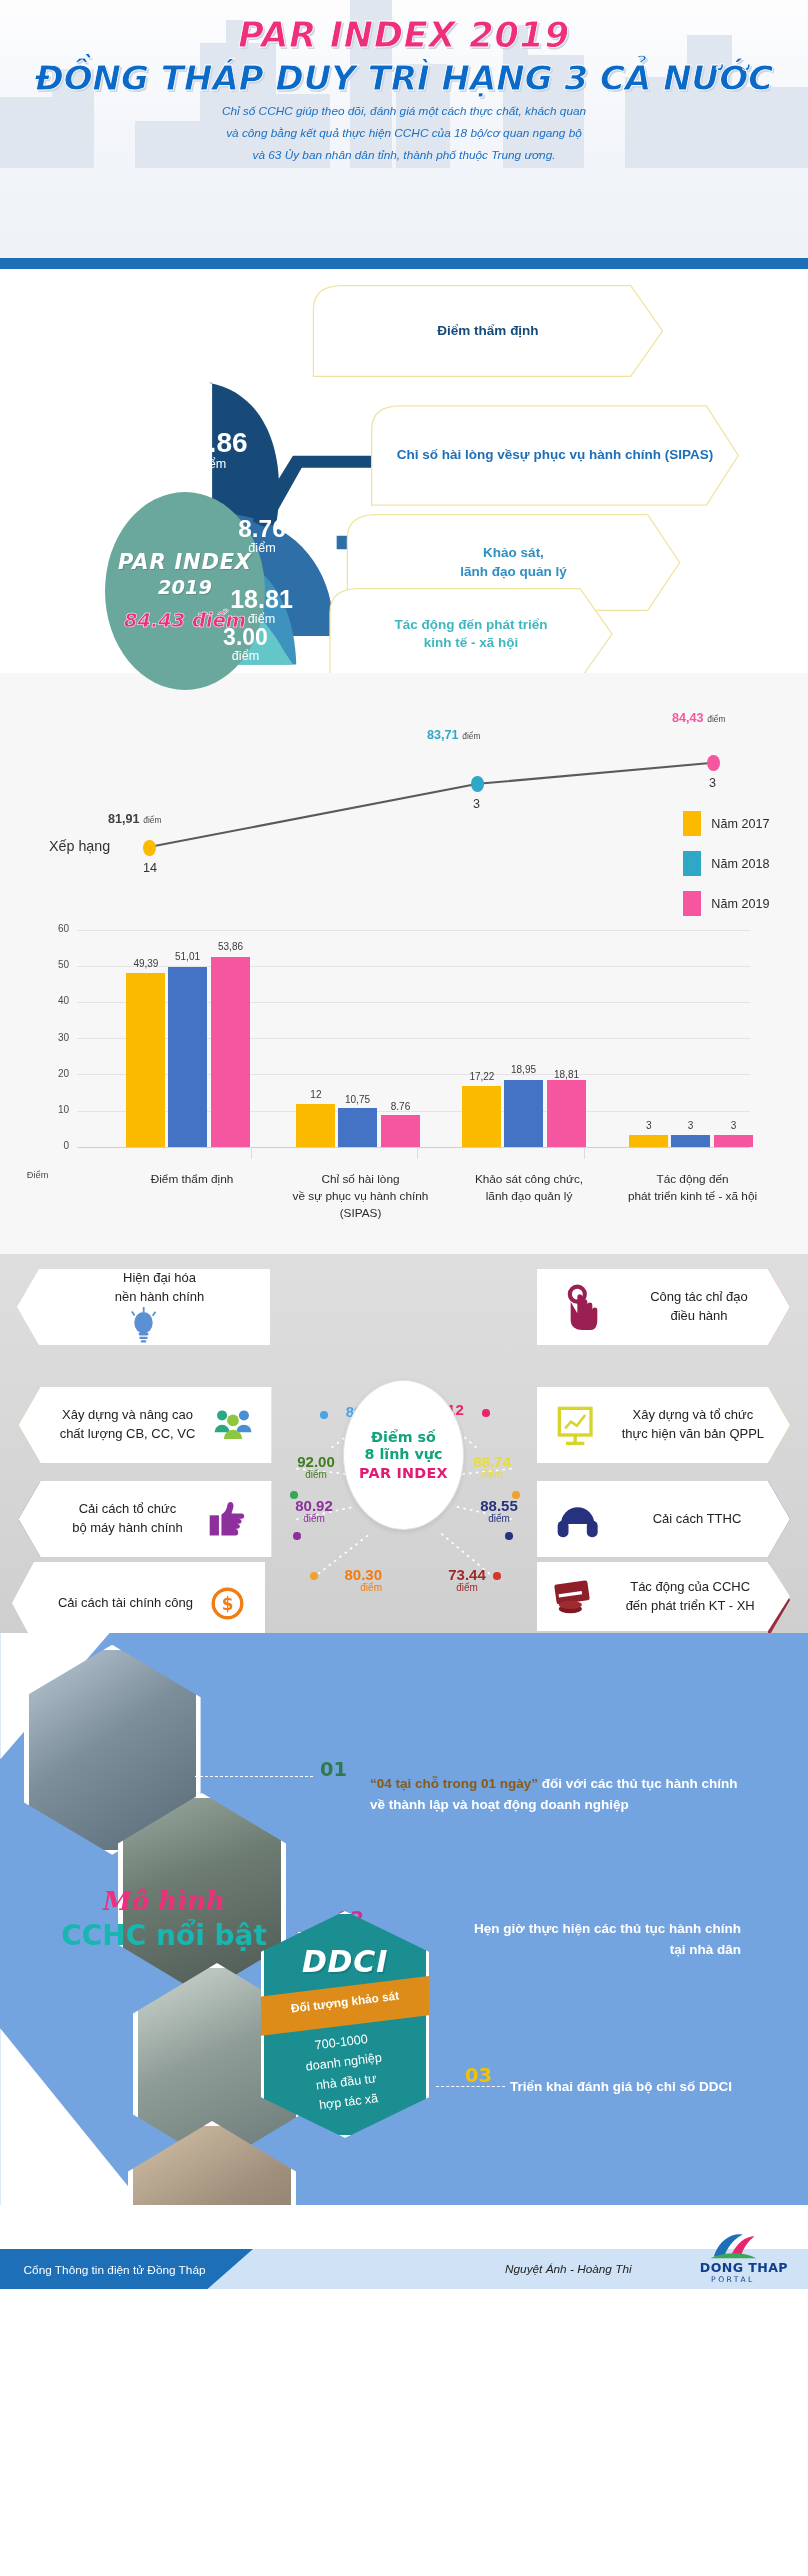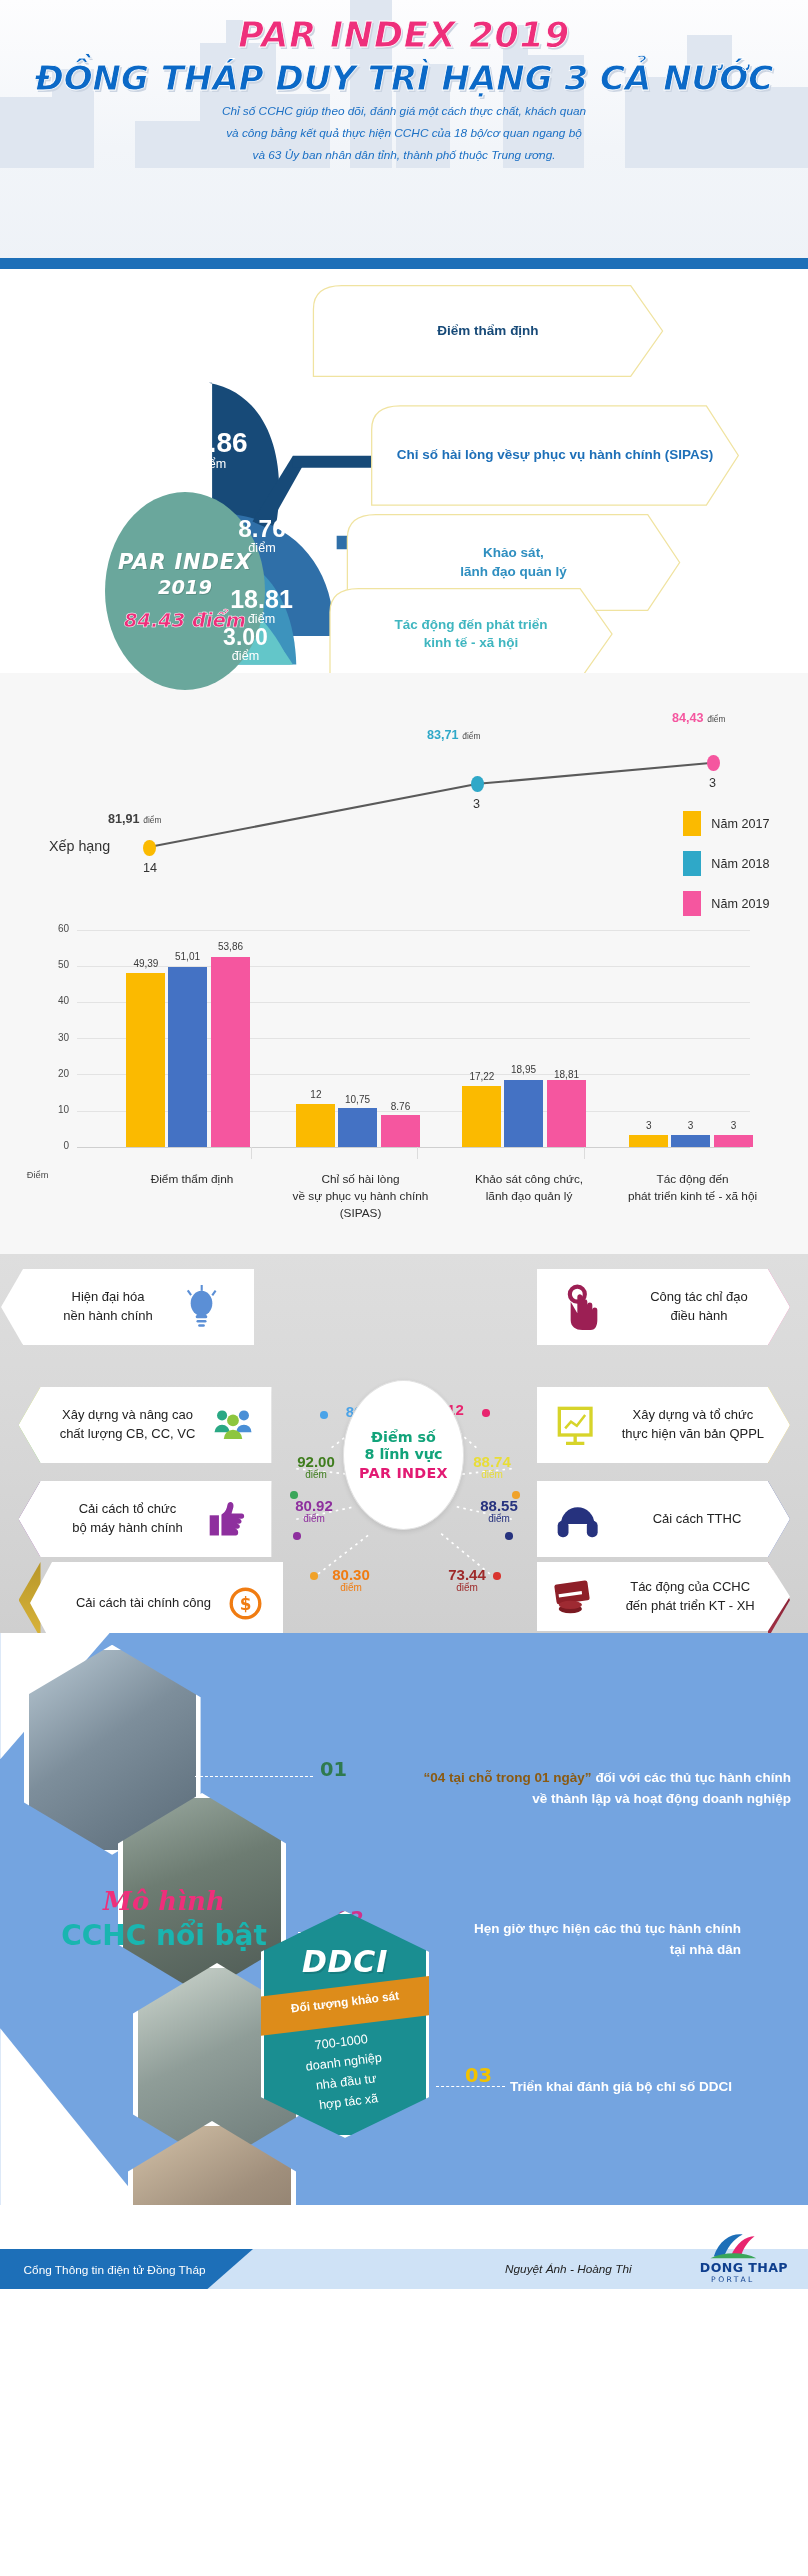--- a/index.html
+++ b/index.html
@@ -382,21 +382,21 @@
       <line x1="608" y1="255" x2="544" y2="262"></line>
       <line x1="352" y1="315" x2="422" y2="300"></line>
       <line x1="608" y1="315" x2="542" y2="300"></line>
       <line x1="378" y1="380" x2="440" y2="332"></line>
       <line x1="582" y1="380" x2="524" y2="332"></line>
     </g>
   </svg>
 
   <div>
     <div class="hexedge" style="left:18.5px;top:15px;background:linear-gradient(180deg,#1b63d4,#26c6e8);clip-path:polygon(22px 0,22px 100%,0 50%);"></div>
-    <div class="hexcard" style="left:1px;top:15px;">
+    <div class="hexcard" style="left:17px;top:15px;flex-direction:column;">
       <div class="fcard-txt" style="margin-left:32px;width:150px;text-align:center;">Hiện đại hóa<br>nền hành chính</div>
       <svg width="37" height="45" viewBox="0 0 44 54">
         <ellipse cx="22" cy="22" rx="13" ry="15" fill="#5b8fd6"></ellipse>
         <rect x="15" y="36" width="14" height="4" rx="2" fill="#5b8fd6"></rect>
         <rect x="16" y="42" width="12" height="3" rx="1.5" fill="#5b8fd6"></rect>
         <rect x="18" y="47" width="8" height="3" rx="1.5" fill="#5b8fd6"></rect>
         <rect x="21" y="0" width="2.5" height="7" fill="#5b8fd6"></rect>
         <rect x="6" y="6" width="2.5" height="7" fill="#5b8fd6" transform="rotate(-35 7 9)"></rect>
         <rect x="36" y="6" width="2.5" height="7" fill="#5b8fd6" transform="rotate(35 37 9)"></rect>
       </svg>
@@ -424,21 +424,21 @@
       <div class="fcard-txt" style="margin-left:29px;width:160px;text-align:center;">Cải cách tổ chức<br>bộ máy hành chính</div>
       <svg width="37" height="39" viewBox="0 0 44 46">
         <rect x="2" y="18" width="11" height="24" fill="#8e2f9e"></rect>
         <path d="M16 42 L16 17 C16 17 22 14 23 6 C24 0 32 1 30 9 L28 16 L40 16 C44 16 44 22 40 22 L36 22 C41 22 41 28 37 28 L34 28 C39 28 39 34 35 34 L32 34 C37 34 37 42 33 42 Z" fill="#8e2f9e"></path>
       </svg>
     </div>
   </div>
 
   <div>
     <div class="hexedge" style="left:18.5px;top:308px;background:linear-gradient(180deg,#b8972a,#d9b43a);clip-path:polygon(22px 0,22px 100%,0 50%);"></div>
-    <div class="hexcard" style="left:30px;top:308px;height:82px;">
+    <div class="hexcard" style="left:12px;top:308px;height:82px;">
       <div class="fcard-txt" style="margin-left:30px;width:167px;text-align:center;">Cải cách tài chính công</div>
       <svg width="37" height="37" viewBox="0 0 44 44">
         <circle cx="22" cy="22" r="17" fill="none" stroke="#f07c12" stroke-width="4"></circle>
         <text x="22" y="30" font-size="20" font-weight="bold" fill="#f07c12" text-anchor="middle" font-family="DejaVu Sans, sans-serif">$</text>
       </svg>
     </div>
   </div>
 
   <div>
     <div class="hexedge" style="left:768px;top:15px;background:linear-gradient(180deg,#e0459a,#f06aa6);clip-path:polygon(0 0,0 100%,22px 50%);"></div>
@@ -524,21 +524,21 @@
       <div class="su">điểm</div>
   </div>
   <div class="sdot" style="left:293px;top:278px;background:#8e2f9e;"></div>
 
   <div class="score" style="left:468px;top:244px;width:62px;color:#26327e;">
     <div class="sv">88.55</div>
       <div class="su">điểm</div>
   </div>
   <div class="sdot" style="left:505px;top:278px;background:#26327e;"></div>
 
-  <div class="score" style="left:320px;top:313px;width:62px;color:#f07c12;">
+  <div class="score" style="left:320px;top:313px;width:62px;color:#f07c12;text-align:right;">
     <div class="sv">80.30</div>
       <div class="su">điểm</div>
   </div>
   <div class="sdot" style="left:310px;top:318px;background:#f0a22a;"></div>
 
   <div class="score" style="left:436px;top:313px;width:62px;color:#9e2a2a;">
     <div class="sv">73.44</div>
       <div class="su">điểm</div>
   </div>
   <div class="sdot" style="left:493px;top:318px;background:#d9342f;"></div>
@@ -568,21 +568,21 @@
 
   <div class="ddci">
     <div class="band"></div>
     <div class="d1">DDCI</div>
     <div class="d2">Đối tượng khảo sát</div>
     <div class="d3">700-1000<br>doanh nghiệp<br>nhà đầu tư<br>hợp tác xã</div>
   </div>
 
   <div class="ldot" style="left:195px;top:143px;width:118px;"></div>
   <div class="num" style="left:320px;top:125px;color:#2f7a4f;">01</div>
-  <div class="mtxt" style="left:370px;top:135px;width:421px;text-align:right;">
+  <div class="mtxt" style="left:370px;top:141px;width:421px;text-align:left;">
     <span style="color:#8a5a12;">“04 tại chỗ trong 01 ngày”</span> đối với các thủ tục hành chính<br>về thành lập và hoạt động doanh nghiệp
   </div>
 
   <div class="ldot" style="left:298px;top:299px;width:89px;"></div>
   <div class="num" style="left:337px;top:274px;color:#d1318b;">02</div>
   <div class="mtxt" style="left:387px;top:286px;width:354px;text-align:right;">
     Hẹn giờ thực hiện các thủ tục hành chính<br>tại nhà dân
   </div>
 
   <div class="ldot" style="left:436px;top:453px;width:69px;"></div>

